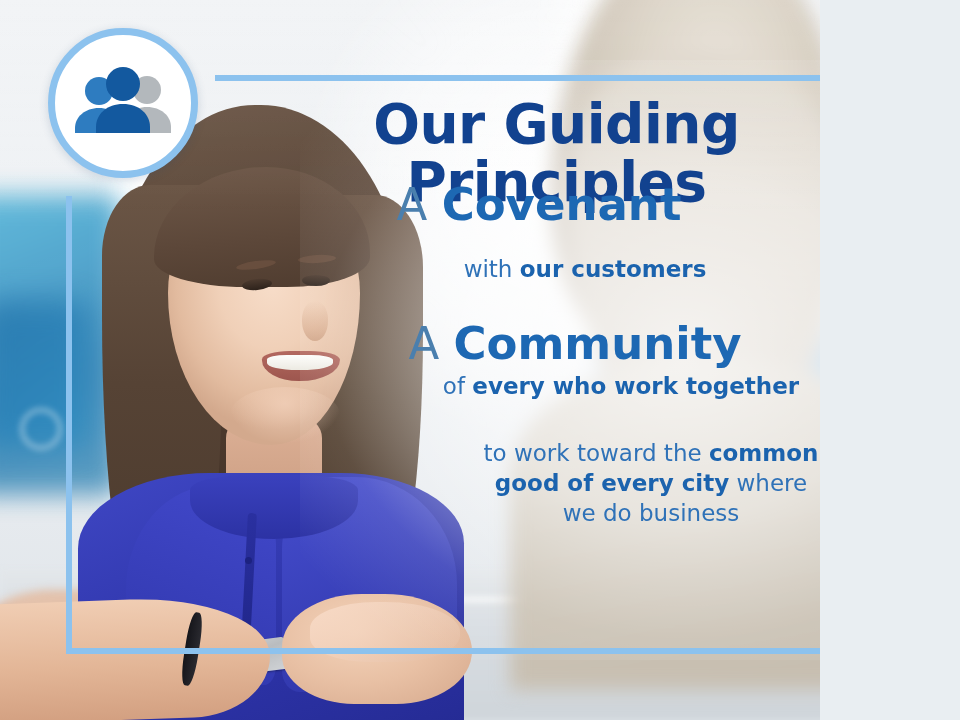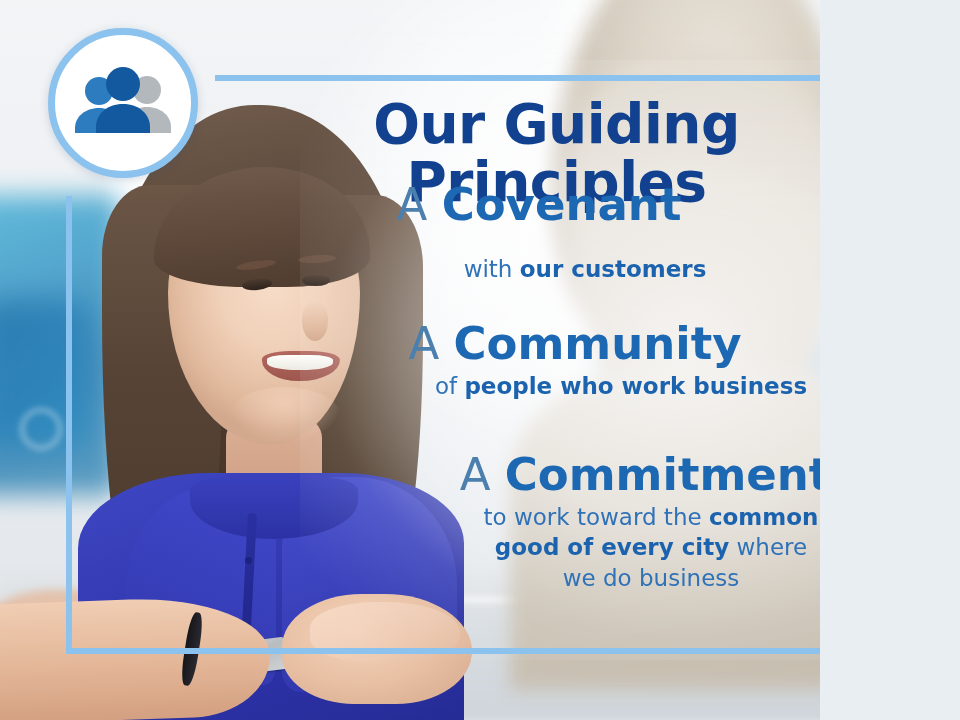--- a/index.html
+++ b/index.html
@@ -337,21 +337,21 @@
     color:#2f72b8;
     font-weight:normal;
     margin-top:2px;
   }
   .p-sub b{ font-weight:bold; color:#1b63ae; }
 
   .principle.p1{ margin-bottom:34px; }
   .principle.p1 .p-title{ transform:translateX(-60px); }
   .principle.p1 .p-sub{ transform:translateX(-14px);margin-top:24px; }
 
-  .principle.p2{ margin-bottom:48px; }
+  .principle.p2{ margin-bottom:36px; }
   .principle.p2 .p-title{ transform:translateX(-24px); }
   .principle.p2 .p-sub{ transform:translateX(22px); }
 
   .principle.p3 .p-title{ transform:translateX(46px); }
   .principle.p3 .p-sub{ transform:translateX(52px); }
 </style>
 </head>
 <body>
 
 <div id="stage">
@@ -449,29 +449,25 @@
         <span>with </span><b>our customers</b>
       </div>
     </div>
 
     <div class="principle p2">
       <div class="p-title">
         <span class="lead">A</span>
         <span class="word">Community</span>
       </div>
       <div class="p-sub">
-        <span>of </span><b>people who work business</b><br>
+        <span>of </span><b>every who work together</b><br>
       </div>
     </div>
 
     <div class="principle p3">
-      <div class="p-title">
-        <span class="lead">A</span>
-        <span class="word">Commitment</span>
-      </div>
       <div class="p-sub">
         <span>to work toward the </span><b>common</b><br>
         <b>good of every city</b><span> where</span><br>
         <span>we do business</span>
       </div>
     </div>
 
   </div>
 </div>
 

